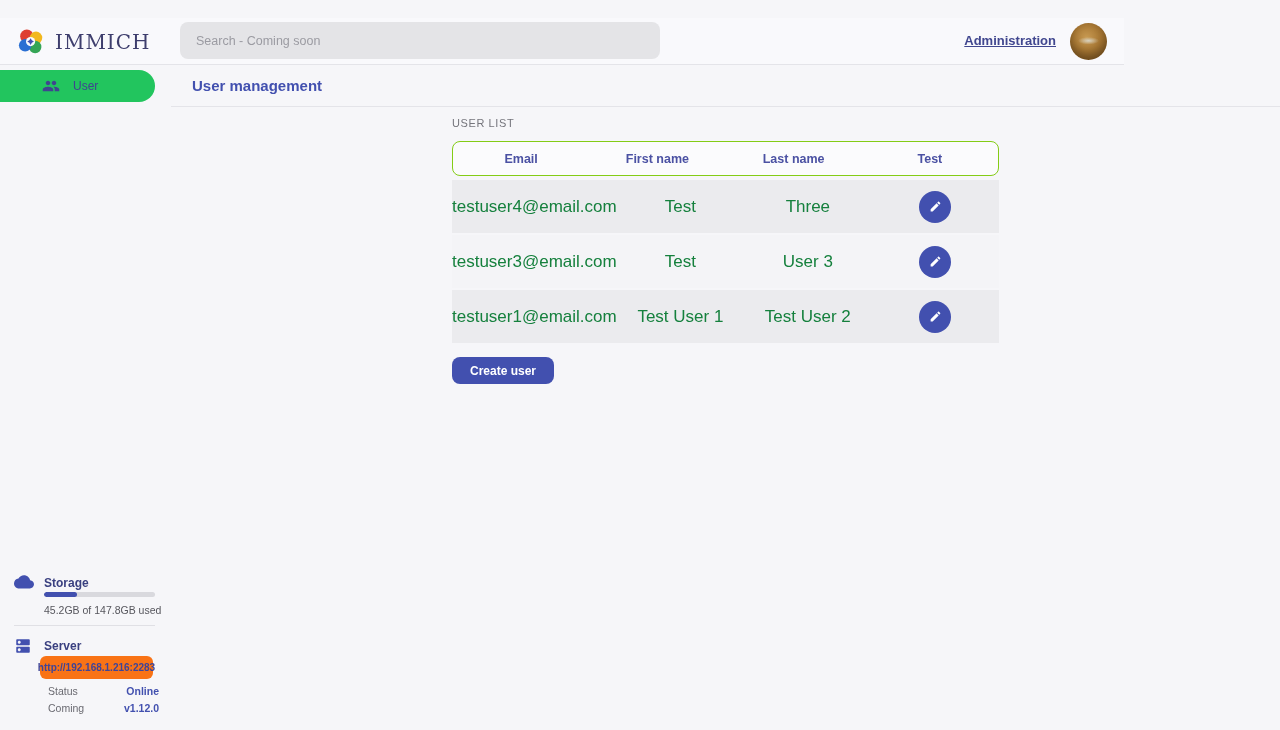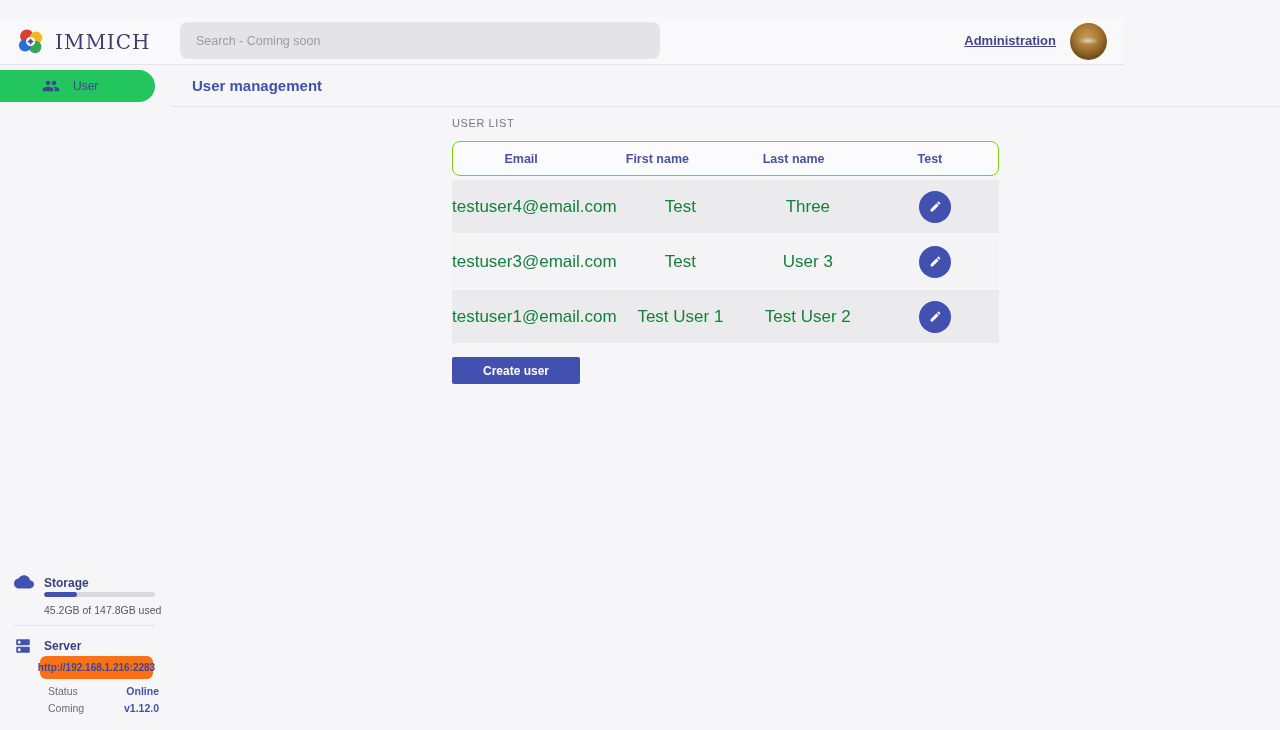--- a/index.html
+++ b/index.html
@@ -88,22 +88,22 @@
   .td { flex:1; text-align:center; font-size:17px; color:#15803d; }
   .td-edit { flex:1; display:flex; justify-content:center; }
   .edit-btn {
     width:32px; height:32px; border-radius:50%; border:none;
     background:#4250af; display:flex; align-items:center; justify-content:center;
     cursor:pointer;
   }
 
   .create-btn {
     position:absolute; left:452px; top:357px; height:27px;
-    padding:0 31px; background:#4250af; color:#fff;
-    border:none; border-radius:2px; font-size:12px; font-weight:bold;
+    padding:0 18px; background:#4250af; color:#fff;
+    border:none; border-radius:8px; font-size:12px; font-weight:bold;
     font-family:"Liberation Sans", sans-serif; cursor:pointer;
   }
 
   
   .fi-icon { position:absolute; left:14px; display:flex; }
   .fi-title { position:absolute; left:44px; font-size:12px; font-weight:bold; color:#3a4080; }
   .storage-icon  { top:573px; }
   .storage-title { top:576px; }
   .progress-track {
     position:absolute; left:44px; top:592px; width:111px; height:5px;

